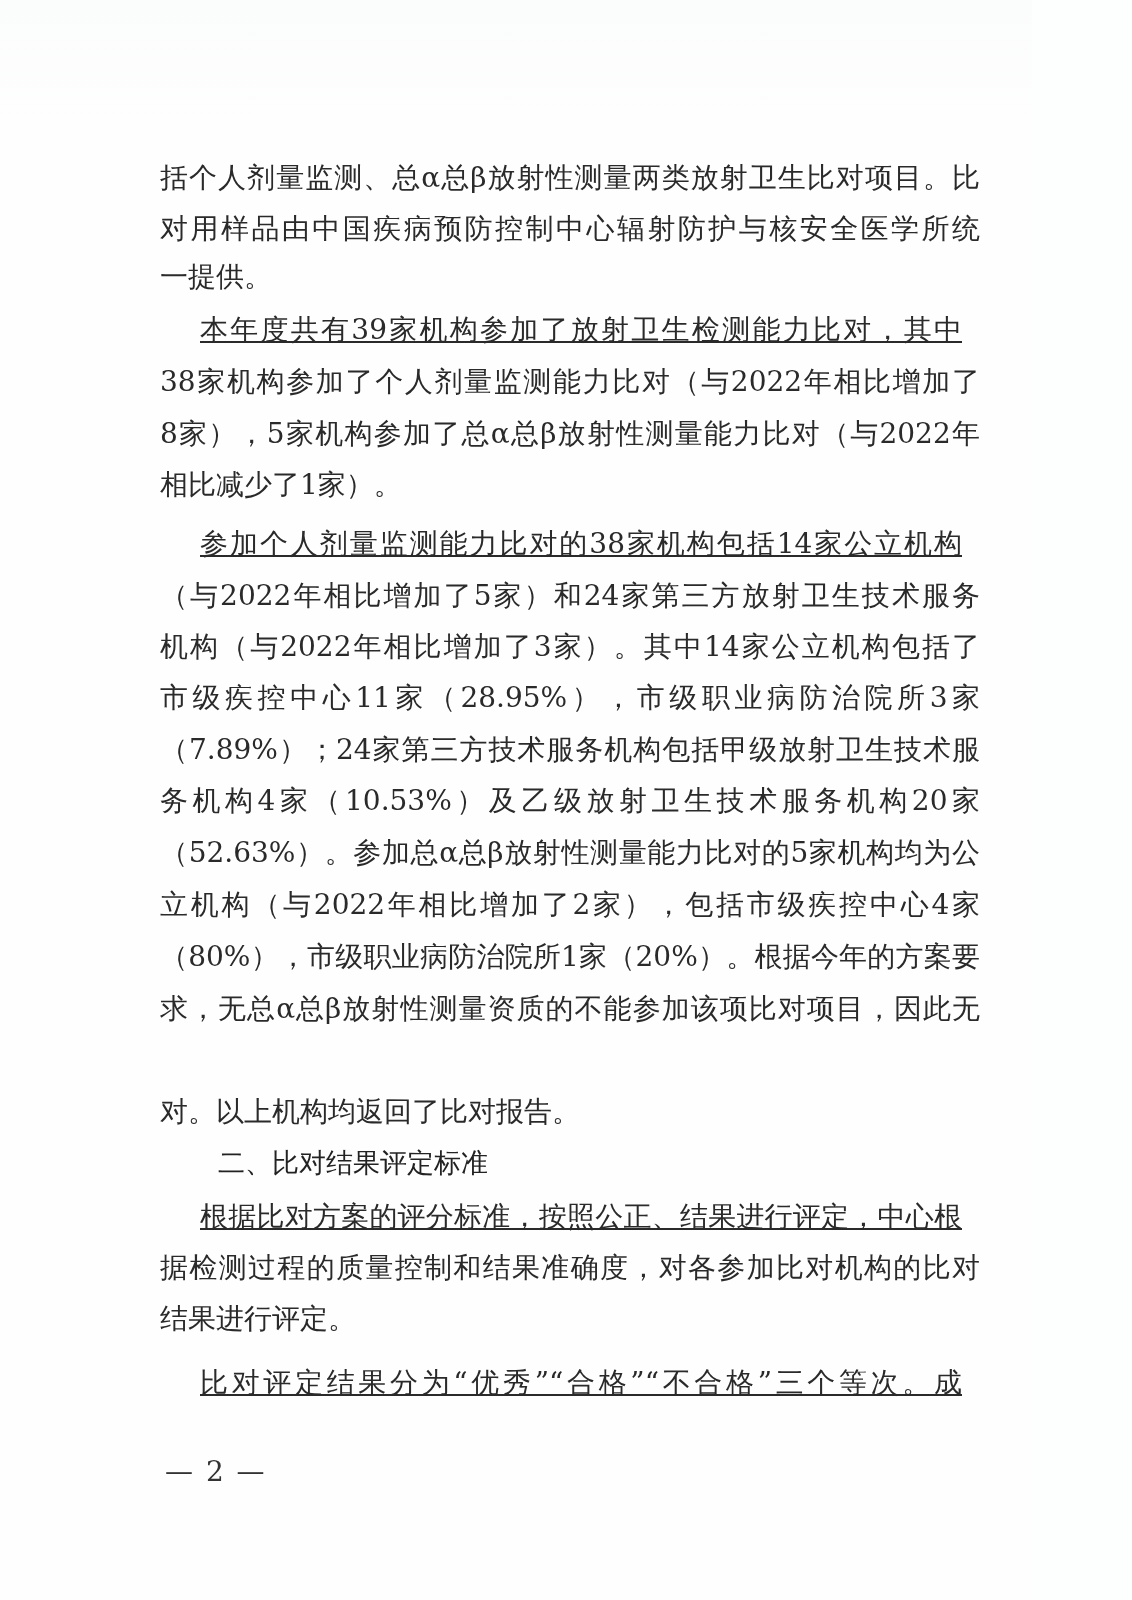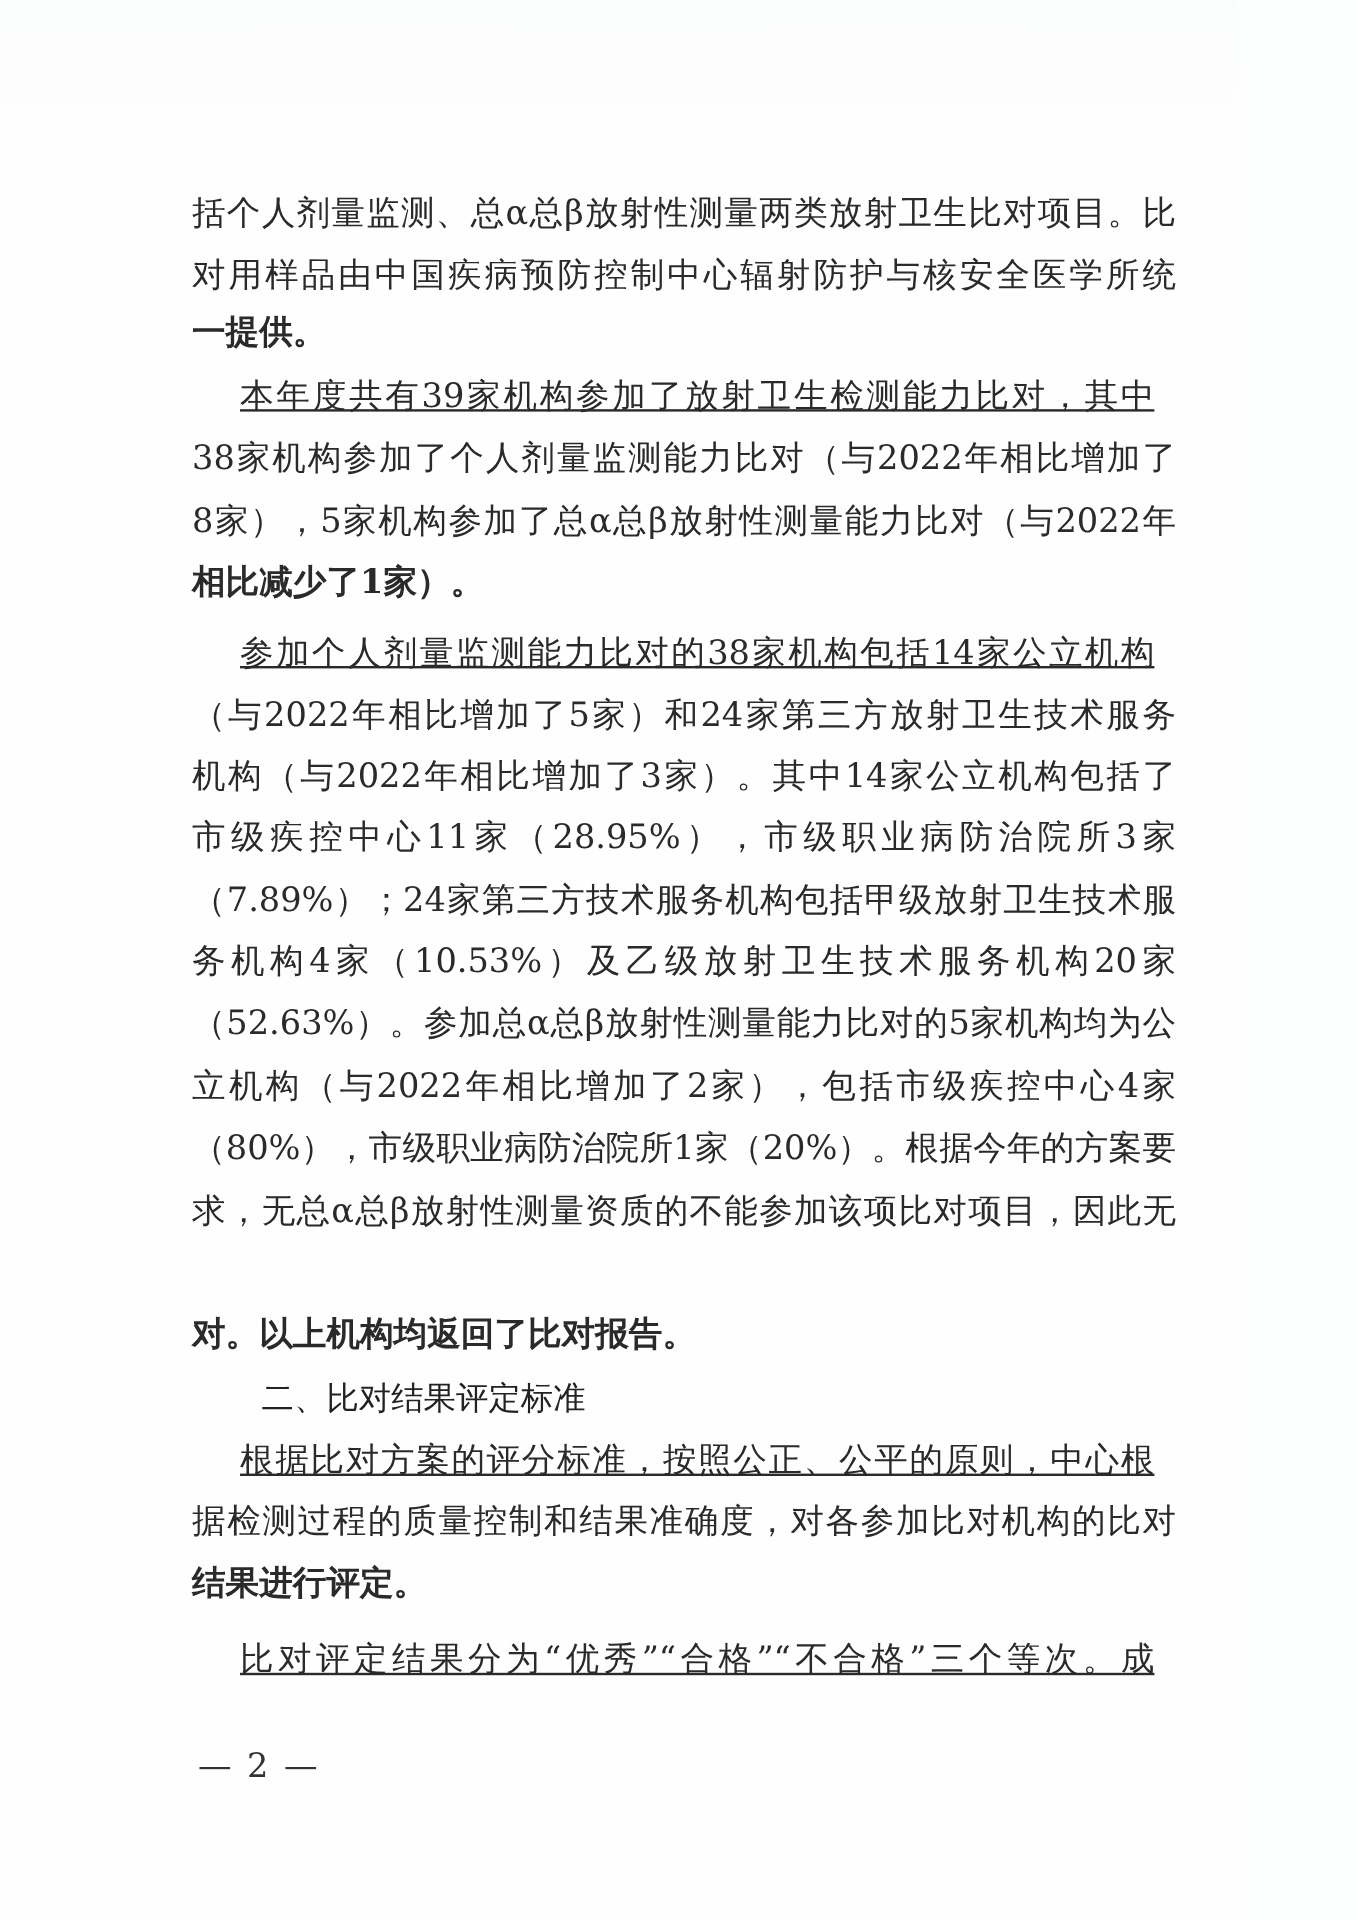--- a/index.html
+++ b/index.html
@@ -20,25 +20,25 @@
     left: 160px;
     width: 820px;
     font-size: 28px;
     line-height: 40px;
     white-space: nowrap;
     text-align: justify;
     text-align-last: justify;
     letter-spacing: 0px;
   }
   .line.indent { left: 200px; width: 762px; text-decoration: underline; }
-  .line.last { text-align-last: left; font-weight: bold; }
+  .line.last { text-align-last: left; }
   .heading {
     position: absolute;
     left: 218px;
-    font-family: Liberation Serif, serif;
+    font-family: Liberation Mono, monospace;
     font-size: 27px;
     line-height: 40px;
     color: #222;
     font-weight: normal;
   }
   .page-num {
     position: absolute;
     left: 165px;
     top: 1455px;
     font-size: 28px;
@@ -67,20 +67,20 @@
   <div class="line" style="top:730px">（7.89%）；24家第三方技术服务机构包括甲级放射卫生技术服</div>
   <div class="line" style="top:781px">务机构4家（10.53%）及乙级放射卫生技术服务机构20家</div>
   <div class="line" style="top:833px">（52.63%）。参加总α总β放射性测量能力比对的5家机构均为公</div>
   <div class="line" style="top:885px">立机构（与2022年相比增加了2家），包括市级疾控中心4家</div>
   <div class="line" style="top:937px">（80%），市级职业病防治院所1家（20%）。根据今年的方案要</div>
   <div class="line" style="top:989px">求，无总α总β放射性测量资质的不能参加该项比对项目，因此无</div>
   <div class="line last" style="top:1092px">对。以上机构均返回了比对报告。</div>
 
   <div class="heading" style="top:1145px">二、比对结果评定标准</div>
 
-  <div class="line indent" style="top:1197px">根据比对方案的评分标准，按照公正、公平的原则，中心根</div>
+  <div class="line indent" style="top:1197px">根据比对方案的评分标准，按照公正、结果进行评定，中心根</div>
   <div class="line" style="top:1248px">据检测过程的质量控制和结果准确度，对各参加比对机构的比对</div>
   <div class="line last" style="top:1299px">结果进行评定。</div>
 
   <div class="line indent" style="top:1363px">比对评定结果分为“优秀”“合格”“不合格”三个等次。成</div>
 
   <div class="page-num">— 2 —</div>
 </div>
 
 </body></html>

